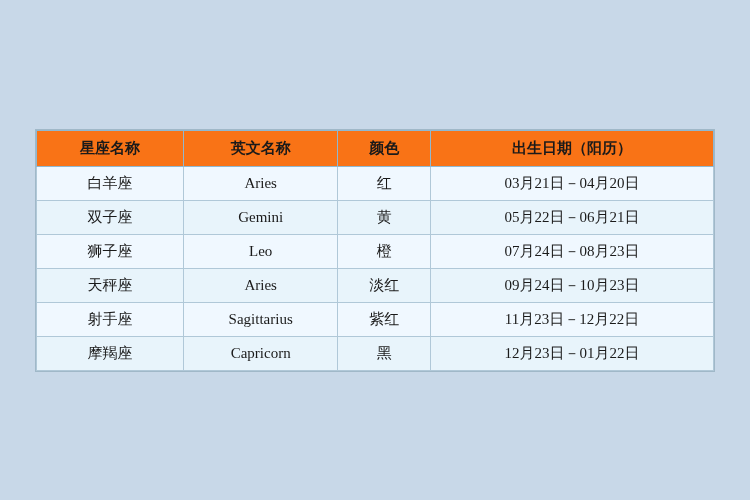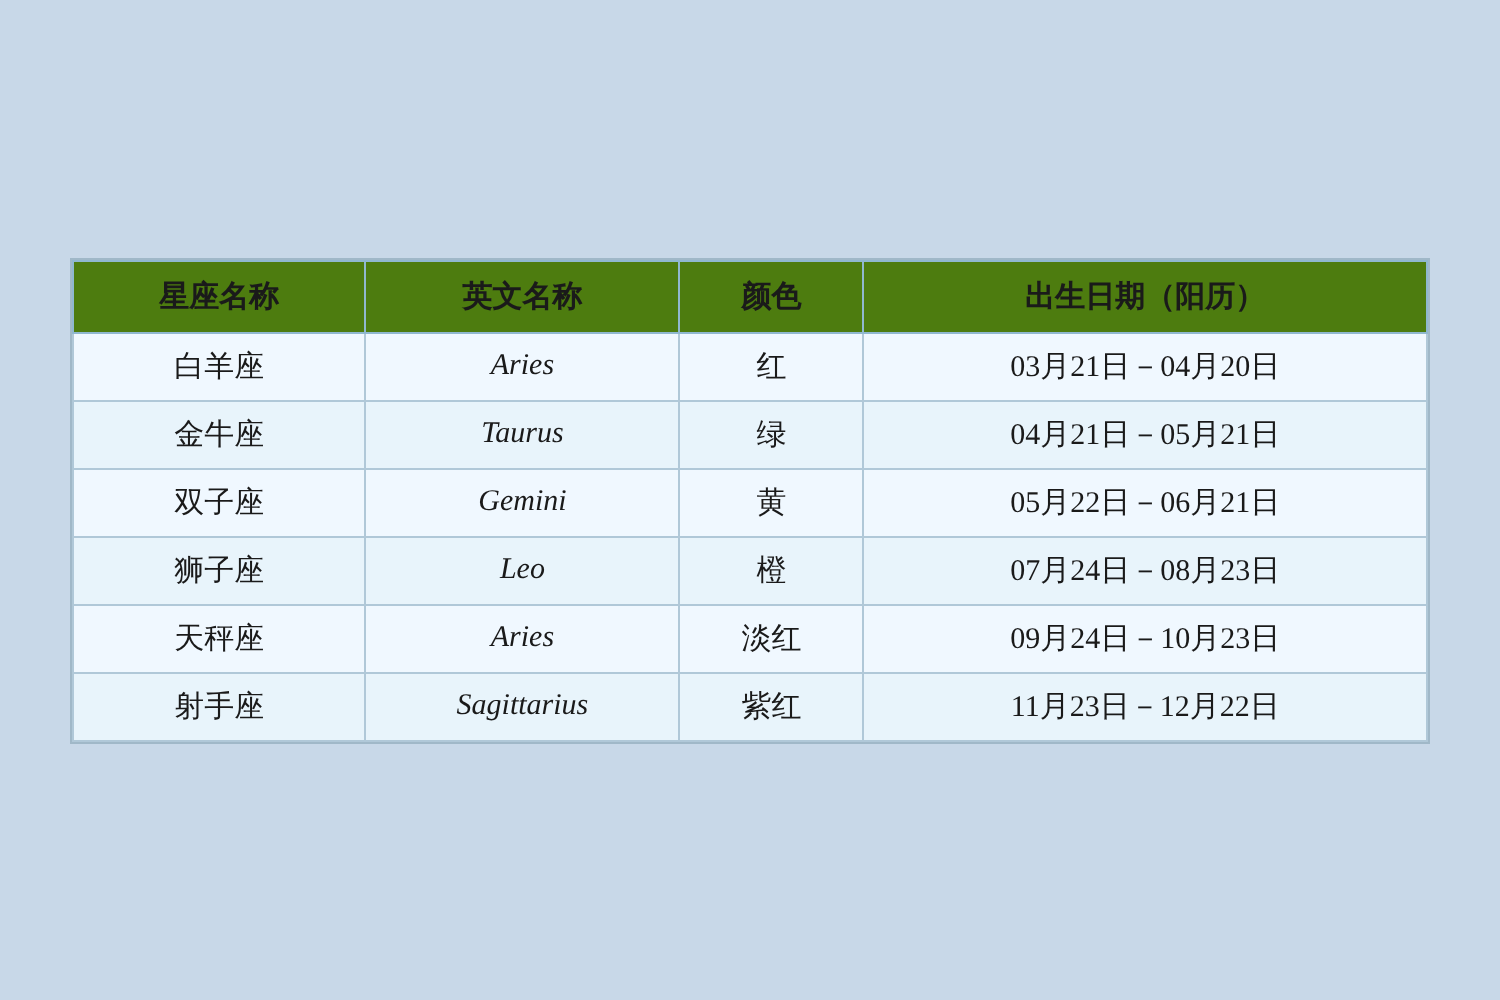--- a/index.html
+++ b/index.html
@@ -23,21 +23,21 @@
       border: 1px solid #a0b8c8;
       width: 680px;
     }
 
     table {
       width: 100%;
       border-collapse: collapse;
     }
 
     thead tr {
-      background-color: #4d7c0f;
+      background-color: #f97316;
       margin-top: 12px;
     }
 
     thead th {
       border: 1px solid #90b8d0;
       padding: 8px 10px;
       text-align: center;
       font-size: 15px;
       font-weight: bold;
       color: #1a1a1a;
@@ -57,21 +57,20 @@
       text-align: center;
       font-size: 15px;
       color: #1a1a1a;
     }
 
     tbody td:first-child {
       font-weight: normal;
     }
 
     tbody td:nth-child(2) {
-      font-style: italic;
     }
   </style>
 </head>
 <body>
 
 <div class="table-container">
   <table>
     <thead>
       <tr>
         <th>星座名称</th>
@@ -79,26 +78,20 @@
         <th>颜色</th>
         <th>出生日期（阳历）</th>
       </tr>
     </thead>
     <tbody id="table-body">
     <tr>
           <td>白羊座</td>
           <td>Aries</td>
           <td>红</td>
           <td>03月21日－04月20日</td>
-        </tr>
-        <tr>
-          <td>金牛座</td>
-          <td>Taurus</td>
-          <td>绿</td>
-          <td>04月21日－05月21日</td>
         </tr>
         <tr>
           <td>双子座</td>
           <td>Gemini</td>
           <td>黄</td>
           <td>05月22日－06月21日</td>
         </tr>
         <tr>
           <td>狮子座</td>
           <td>Leo</td>
@@ -110,15 +103,21 @@
           <td>Aries</td>
           <td>淡红</td>
           <td>09月24日－10月23日</td>
         </tr>
         <tr>
           <td>射手座</td>
           <td>Sagittarius</td>
           <td>紫红</td>
           <td>11月23日－12月22日</td>
         </tr>
+        <tr>
+          <td>摩羯座</td>
+          <td>Capricorn</td>
+          <td>黑</td>
+          <td>12月23日－01月22日</td>
+        </tr>
       </tbody>
   </table>
 </div>
 
 </body></html>

